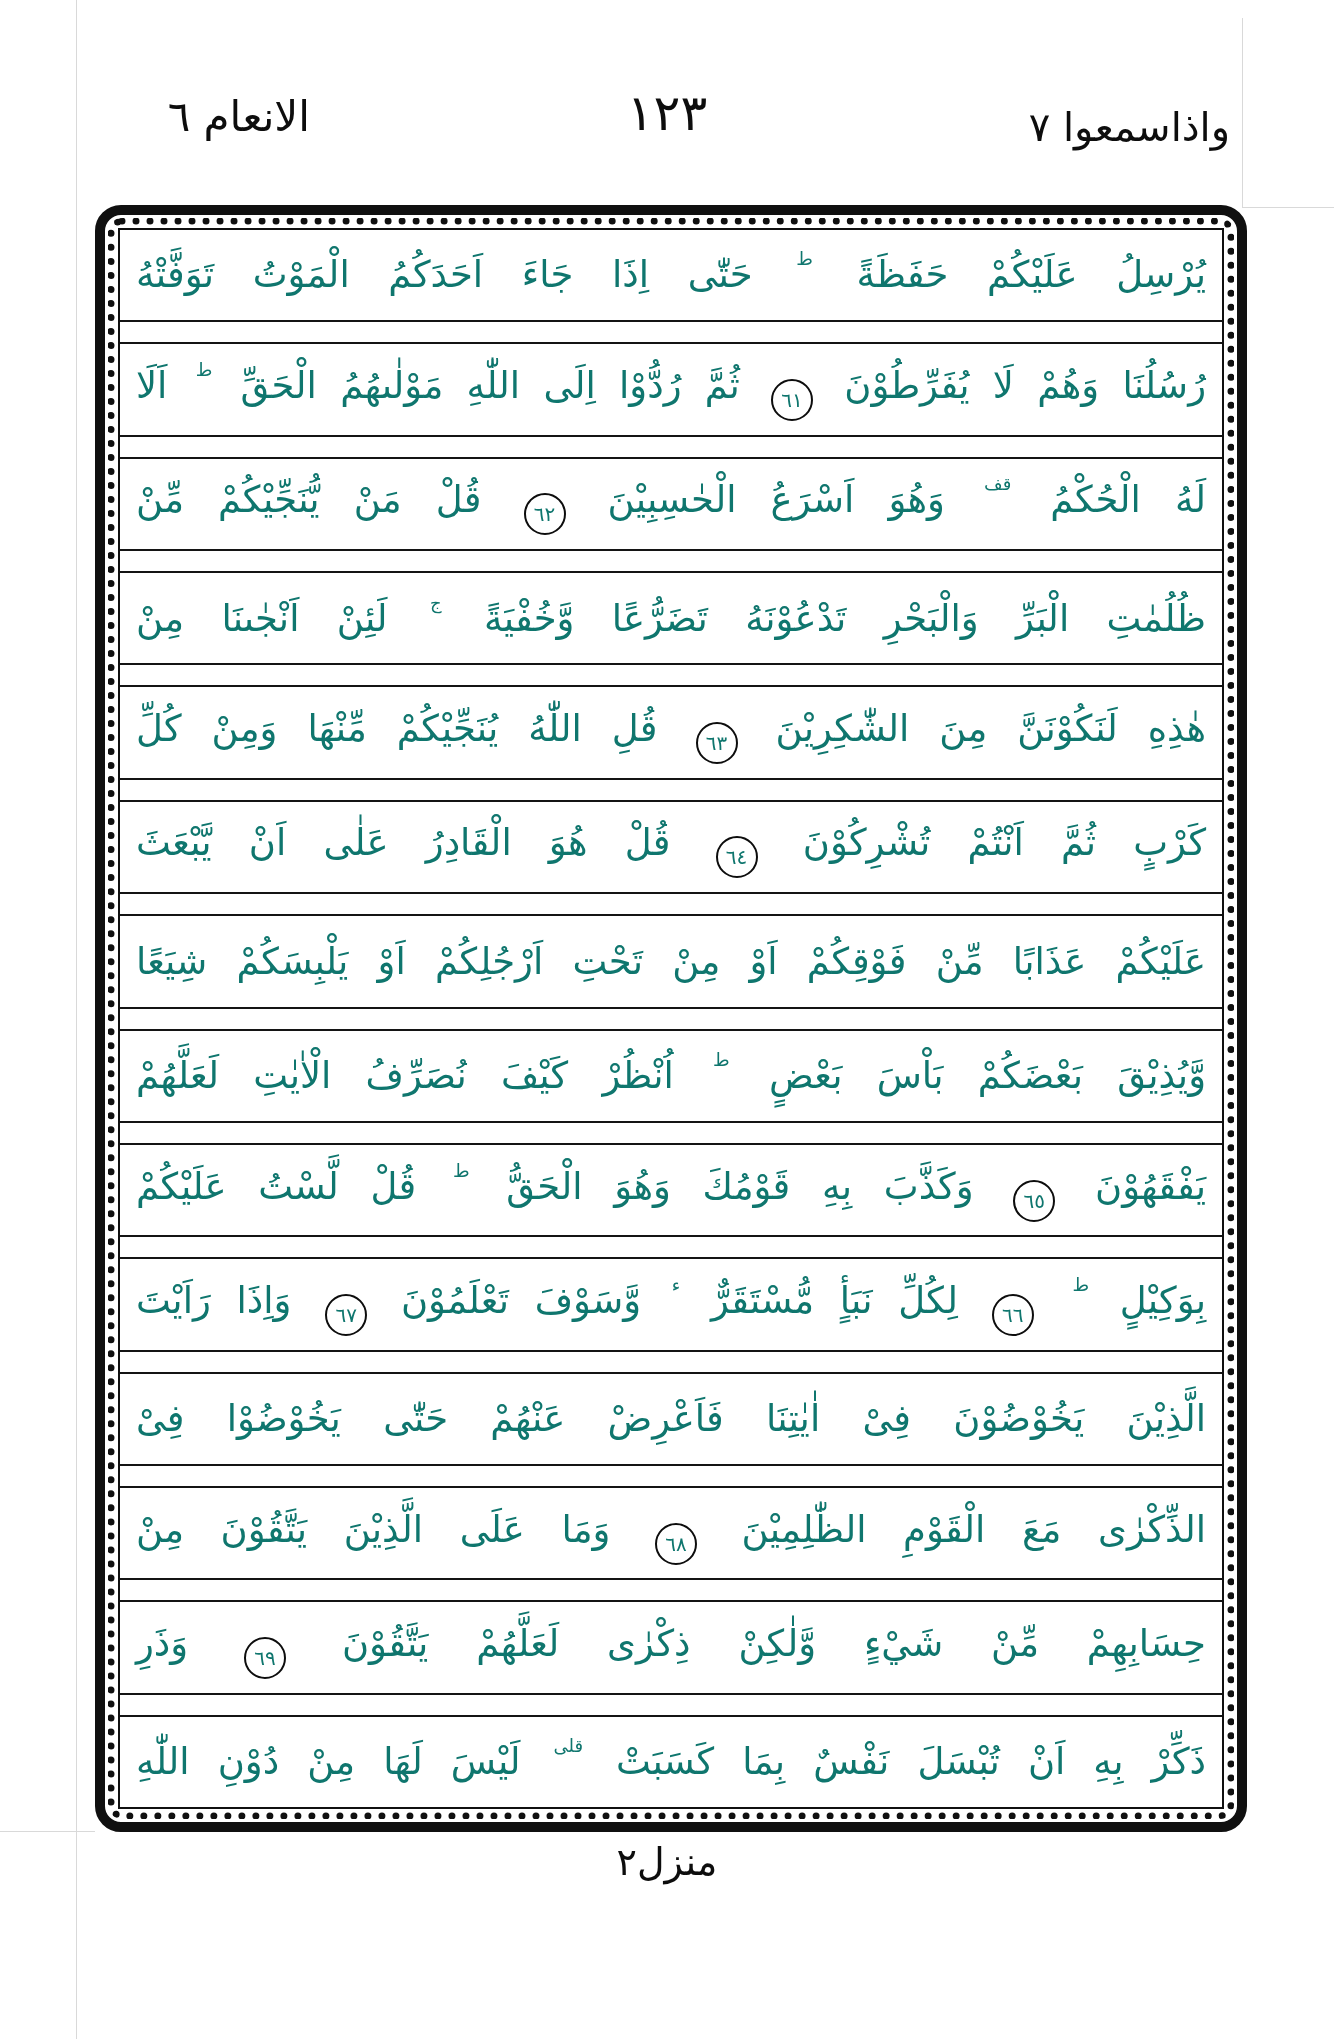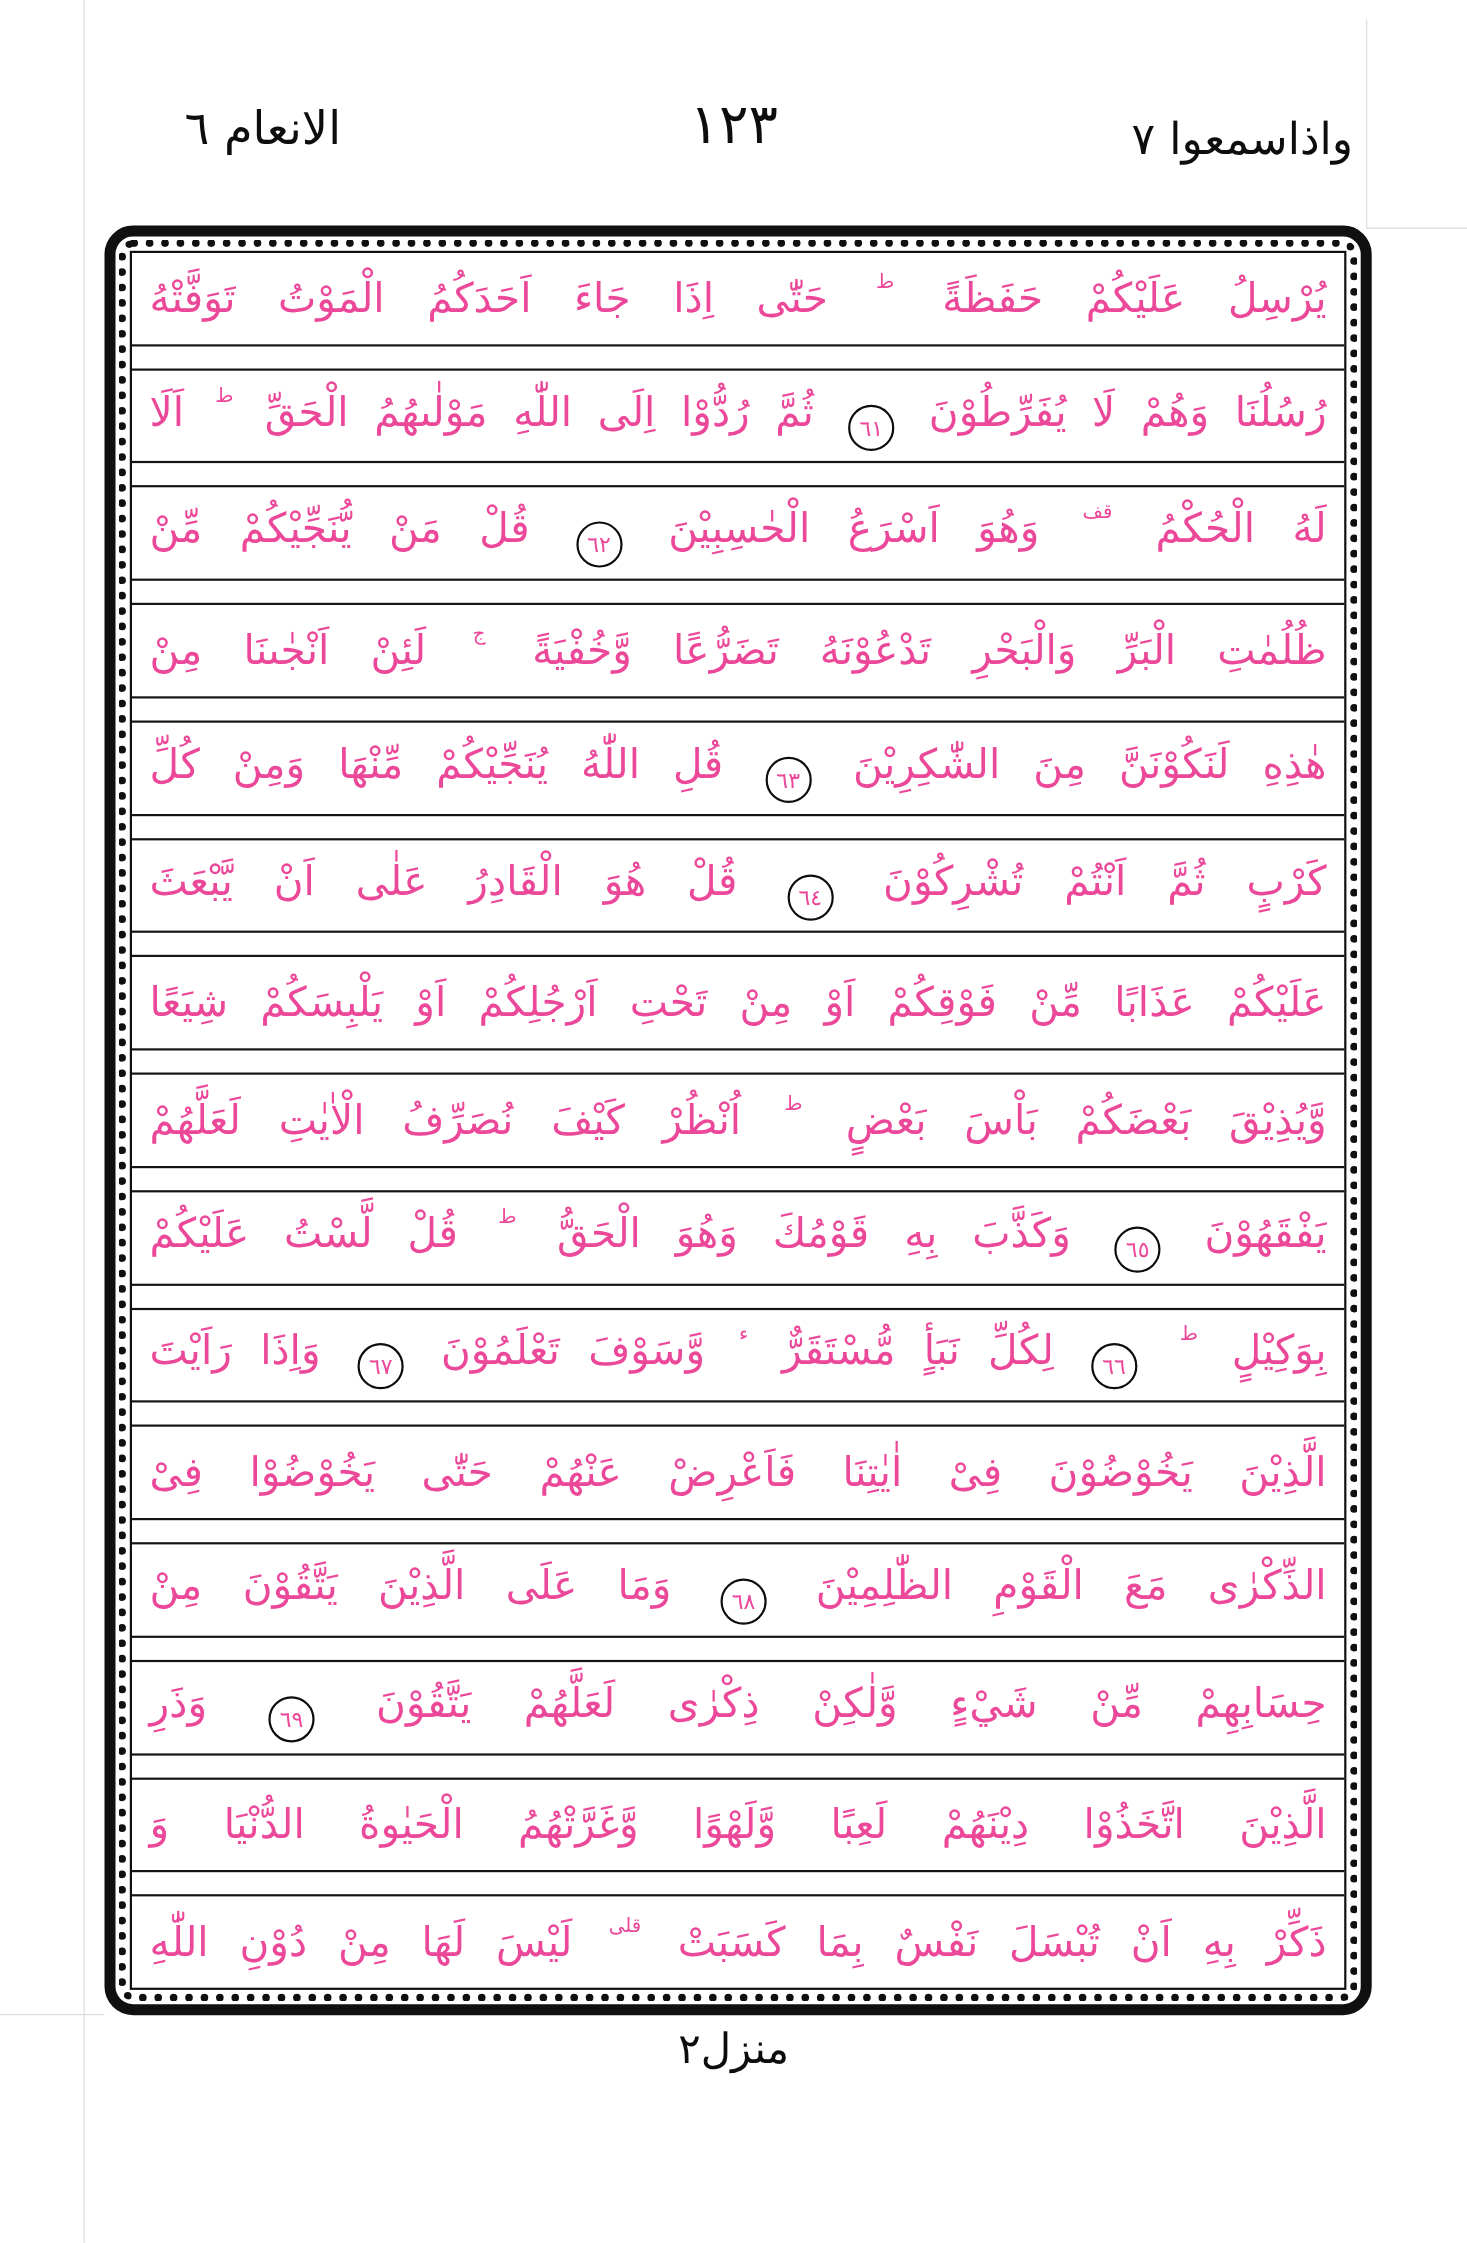--- a/index.html
+++ b/index.html
@@ -53,21 +53,21 @@
 
   .ayah-line{
     width:100%;
     direction:rtl;
     text-align:justify;
     text-align-last:justify;
     -moz-text-align-last:justify;
     font-size:37px;
     line-height:1.5;
     white-space:normal;
-    color:#ec4899;
+    color:#0f766e;
   }
   .verse-badge{
     display:inline-flex;align-items:center;justify-content:center;
     width:42px;height:42px;box-sizing:border-box;
     border:2.5px solid #0d0d0d;border-radius:50%;
     font-size:20px;line-height:1;
     vertical-align:-9px;margin:0 8px;
     flex:none;
   }
   .waqf-mark{
@@ -129,22 +129,19 @@
         <div class="line-row">
           <div class="ayah-line"><span>الَّذِيْنَ يَخُوْضُوْنَ فِىْ اٰيٰتِنَا فَاَعْرِضْ عَنْهُمْ حَتّٰى يَخُوْضُوْا فِىْ</span> </div>
         </div>
         <div class="line-row">
           <div class="ayah-line"><span>الذِّكْرٰى مَعَ الْقَوْمِ الظّٰلِمِيْنَ</span> <span class="verse-badge">٦٨</span> <span>وَمَا عَلَى الَّذِيْنَ يَتَّقُوْنَ مِنْ</span> </div>
         </div>
         <div class="line-row">
           <div class="ayah-line"><span>حِسَابِهِمْ مِّنْ شَيْءٍ وَّلٰكِنْ ذِكْرٰى لَعَلَّهُمْ يَتَّقُوْنَ</span> <span class="verse-badge">٦٩</span> <span>وَذَرِ</span> </div>
         </div>
         <div class="line-row">
-          <div class="ayah-line"><span>الَّذِيْنَ اتَّخَذُوْا دِيْنَهُمْ لَعِبًا وَّلَهْوًا وَّغَرَّتْهُمُ الْحَيٰوةُ الدُّنْيَا وَ</span> </div>
-        </div>
-        <div class="line-row">
           <div class="ayah-line"><span>ذَكِّرْ بِهِ اَنْ تُبْسَلَ نَفْسٌ بِمَا كَسَبَتْ</span> <span class="waqf-mark">قلى</span> <span>لَيْسَ لَهَا مِنْ دُوْنِ اللّٰهِ</span> </div>
         </div>
       </div>
   </div>
 </div>
 
 <div class="footer-manzil">منزل٢</div>
 
 </body></html>

